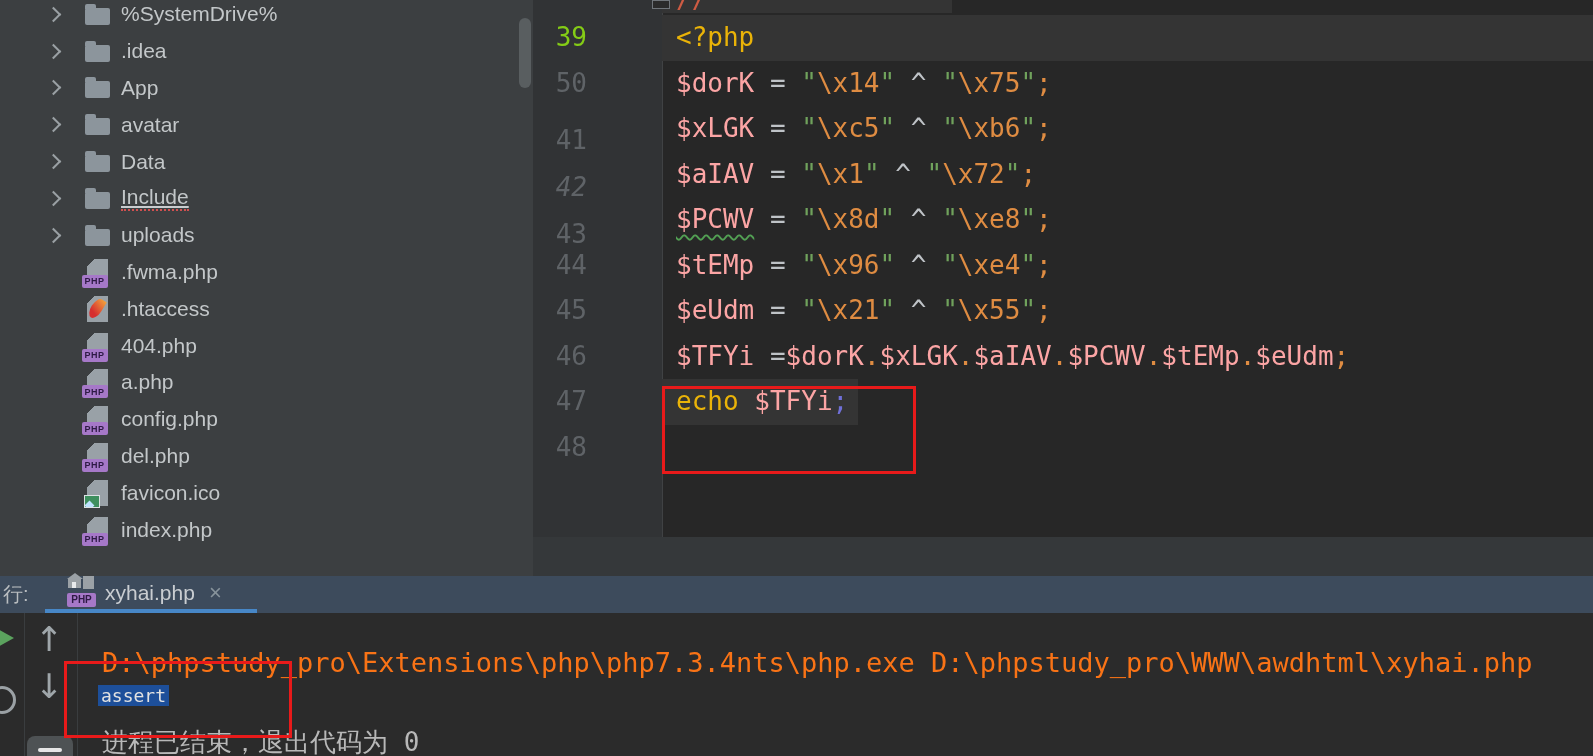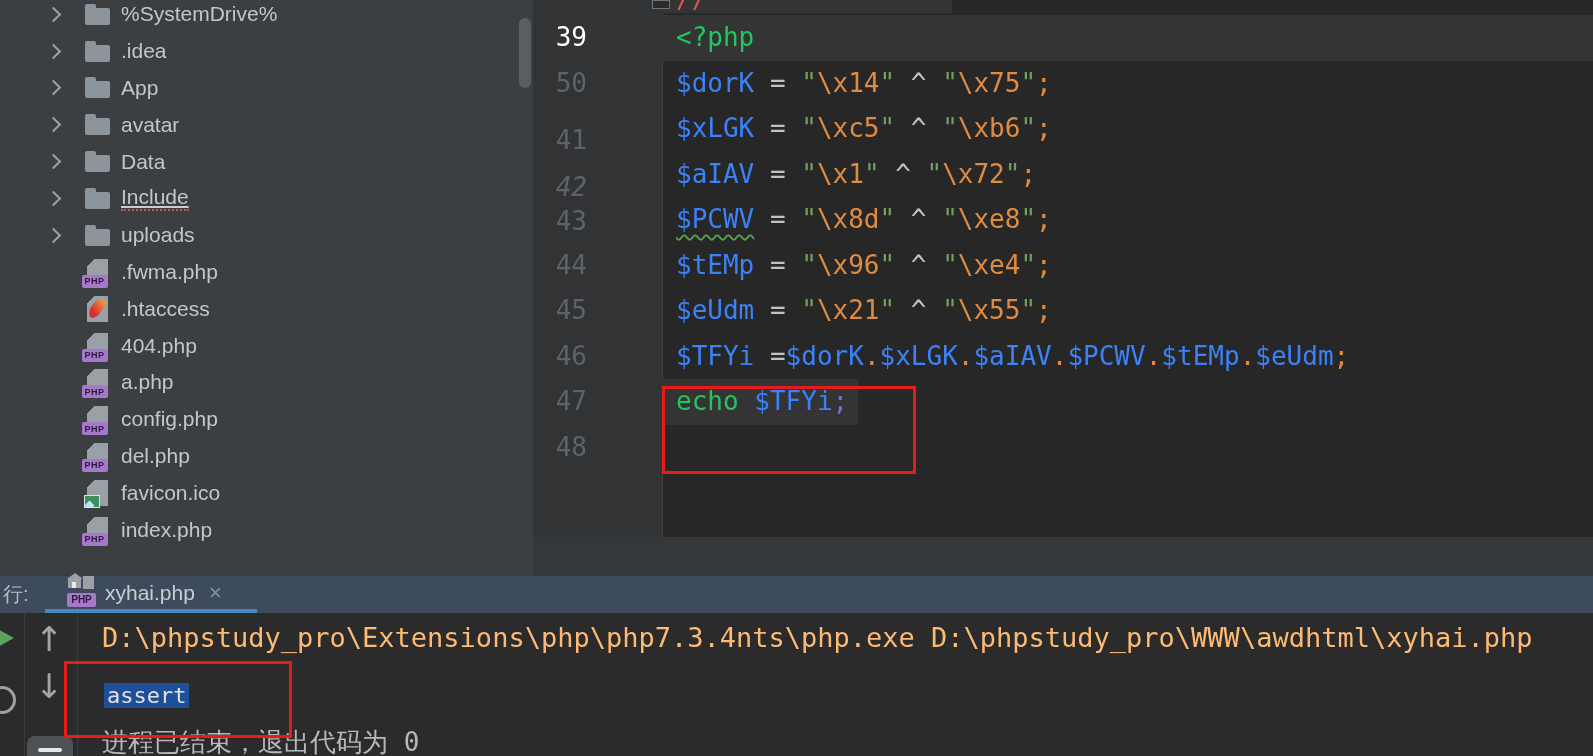--- a/index.html
+++ b/index.html
@@ -24,27 +24,27 @@
   .img-badge:before{content:"";position:absolute;left:1px;bottom:-2px;width:7px;height:7px;background:#BFE3FF;transform:rotate(45deg);}
   .tree-label{margin-left:9px;white-space:nowrap;}
   .lbl-error{text-decoration:underline;text-decoration-color:#C8CCCF;border-bottom:2px dotted #D05050;padding-bottom:0px;}
   .scroll-thumb{position:absolute;right:2px;top:18px;width:12px;height:70px;background:#595E60;border-radius:6px;}
 
   
   .editor{position:absolute;left:533px;top:0;width:1060px;height:537px;background:#272727;overflow:hidden;
           font-family:"DejaVu Sans Mono",monospace;font-size:26px;}
   .gutter{position:absolute;left:0;top:0;bottom:0;width:129px;background:#313335;border-right:1px solid #404244;}
   .gut-num{position:absolute;left:0;width:54px;height:45.55px;line-height:45.55px;text-align:right;color:#5F6367;font-size:26px;}
-  .gut-num.active{color:#ffffff;}
+  .gut-num.active{color:#84cc16;}
   .code-row{position:absolute;left:129px;right:0;height:45.55px;line-height:45.55px;padding-left:14px;white-space:pre;}
   .row-band{position:absolute;left:129px;height:45.55px;background:#343434;}
   .band-full{right:0;}
   .band-partial{width:196px;}
-  .tk.k{color:#22c55e;} .tk.e{color:#DF8C42;} .tk.p{color:#DF8C42;}
-  .tk.v{color:#3b82f6;} .tk.o{color:#BFC3C7;} .tk.q{color:#70A25C;} .tk.si{color:#7070D8;}
+  .tk.k{color:#eab308;} .tk.e{color:#DF8C42;} .tk.p{color:#DF8C42;}
+  .tk.v{color:#fca5a5;} .tk.o{color:#BFC3C7;} .tk.q{color:#70A25C;} .tk.si{color:#7070D8;}
   .sq{text-decoration:underline wavy #52A053 2px;text-underline-offset:6px;}
   .partial-line{position:absolute;left:129px;top:0;height:13px;width:290px;background:#343434;overflow:hidden;}
   .partial-line .ptxt{position:absolute;left:14px;top:-16px;color:#CE5B43;font-size:26px;}
   .fold-box{position:absolute;left:119px;top:0;width:18px;height:9px;background:#2B2B2B;border:1.5px solid #70757A;
             box-sizing:border-box;z-index:3;}
   .editor-bottom-strip{position:absolute;left:533px;top:537px;width:1060px;height:39px;background:#35383A;}
 
   
   .annotation-box{position:absolute;border:3px solid #E81A1A;z-index:60;background:transparent;}
   .box-echo{left:662px;top:386px;width:248px;height:82px;}
@@ -71,22 +71,22 @@
   .rail-sep1{position:absolute;left:24px;top:0;bottom:0;width:1px;background:#3A3D3F;}
   .rail-sep2{position:absolute;left:77px;top:0;bottom:0;width:1px;background:#3A3D3F;}
   .play-tri{position:absolute;left:-8px;top:13px;width:0;height:0;border-left:22px solid #5BA35E;
             border-top:12px solid transparent;border-bottom:12px solid transparent;}
   .arrow-btn{position:absolute;left:33px;width:32px;height:40px;color:#9FA6AA;font-size:34px;line-height:40px;text-align:center;
              font-family:"DejaVu Sans",sans-serif;cursor:pointer;}
   .arrow-up{top:6px;} .arrow-down{top:53px;}
   .rerun-circle{position:absolute;left:-12px;top:73px;width:22px;height:22px;border:3px solid #9BA1A5;border-radius:50%;}
   .minus-btn{position:absolute;left:27px;top:123px;width:46px;height:30px;background:#4E5254;border-radius:8px;cursor:pointer;}
   .minus-btn:before{content:"";position:absolute;left:11px;top:12px;width:24px;height:4px;background:#E6E6E6;border-radius:2px;}
-  .cmd-line{position:absolute;left:102px;top:2px;height:46px;line-height:46px;color:#fdba74;font-size:27px;white-space:pre;}
-  .sel-line{position:absolute;left:104px;top:60px;height:45px;line-height:45px;font-size:22px;}
+  .cmd-line{position:absolute;left:102px;top:27px;height:46px;line-height:46px;color:#f97316;font-size:27px;white-space:pre;}
+  .sel-line{position:absolute;left:98px;top:60px;height:45px;line-height:45px;font-size:18px;}
   .sel-text{background:#1D4F9A;color:#E2E2E2;padding:0 3px;}
   .status-line{position:absolute;left:102px;top:106px;height:46px;line-height:46px;color:#B8B8B8;font-size:26px;white-space:pre;}
 </style>
 </head>
 <body>
 
 <div class="app">
 
   <div class="project-panel">
     <div class="tree">
@@ -228,21 +228,21 @@
       </div>
     <div class="scroll-thumb"></div>
   </div>
 
   <div class="editor">
     <div class="gutter">
         <div class="gut-num active" style="top: 15px;">39</div>
         <div class="gut-num" style="top: 60.55px;">50</div>
         <div class="gut-num" style="top: 118px;">41</div>
         <div class="gut-num" style="top: 165px; font-style: italic;">42</div>
-        <div class="gut-num" style="top: 199px; text-align: right;">43</div>
+        <div class="gut-num" style="top: 212px; text-align: right;">43</div>
         <div class="gut-num" style="top: 242.75px;">44</div>
         <div class="gut-num" style="top: 288.3px;">45</div>
         <div class="gut-num" style="top: 333.85px;">46</div>
         <div class="gut-num" style="top: 379.4px;">47</div>
         <div class="gut-num" style="top: 424.95px;">48</div>
       </div>
     <div class="code-layer">
         <div class="row-band band-full" style="top: 15px;"></div>
         <div class="code-row" style="top: 15px;"><span class="tk k">&lt;?php</span></div>
         <div class="code-row" style="top: 60.55px;"><span class="tk v">$dorK</span><span class="tk o"> = </span><span class="tk q">"</span><span class="tk e">\x14</span><span class="tk q">"</span><span class="tk o"> ^ </span><span class="tk q">"</span><span class="tk e">\x75</span><span class="tk q">"</span><span class="tk p">;</span></div>

